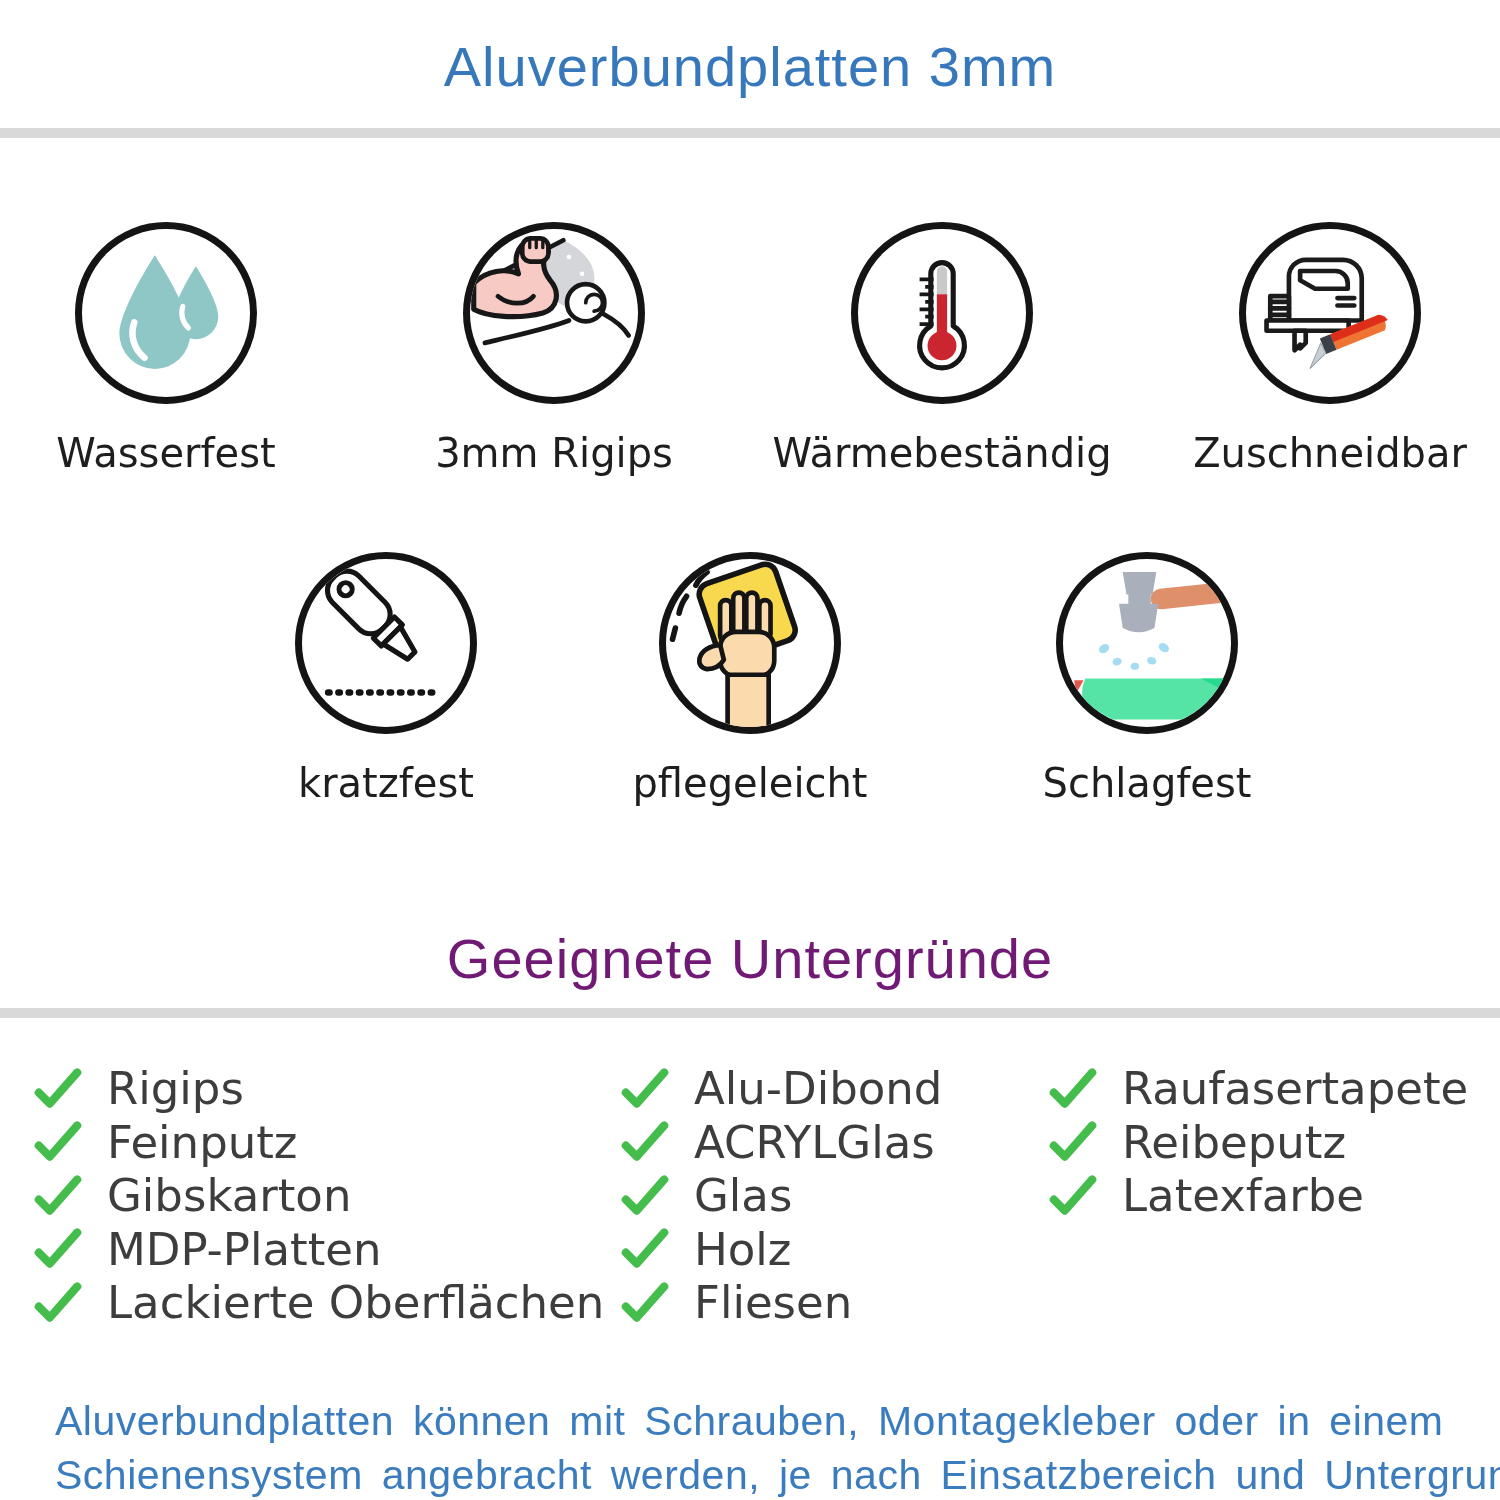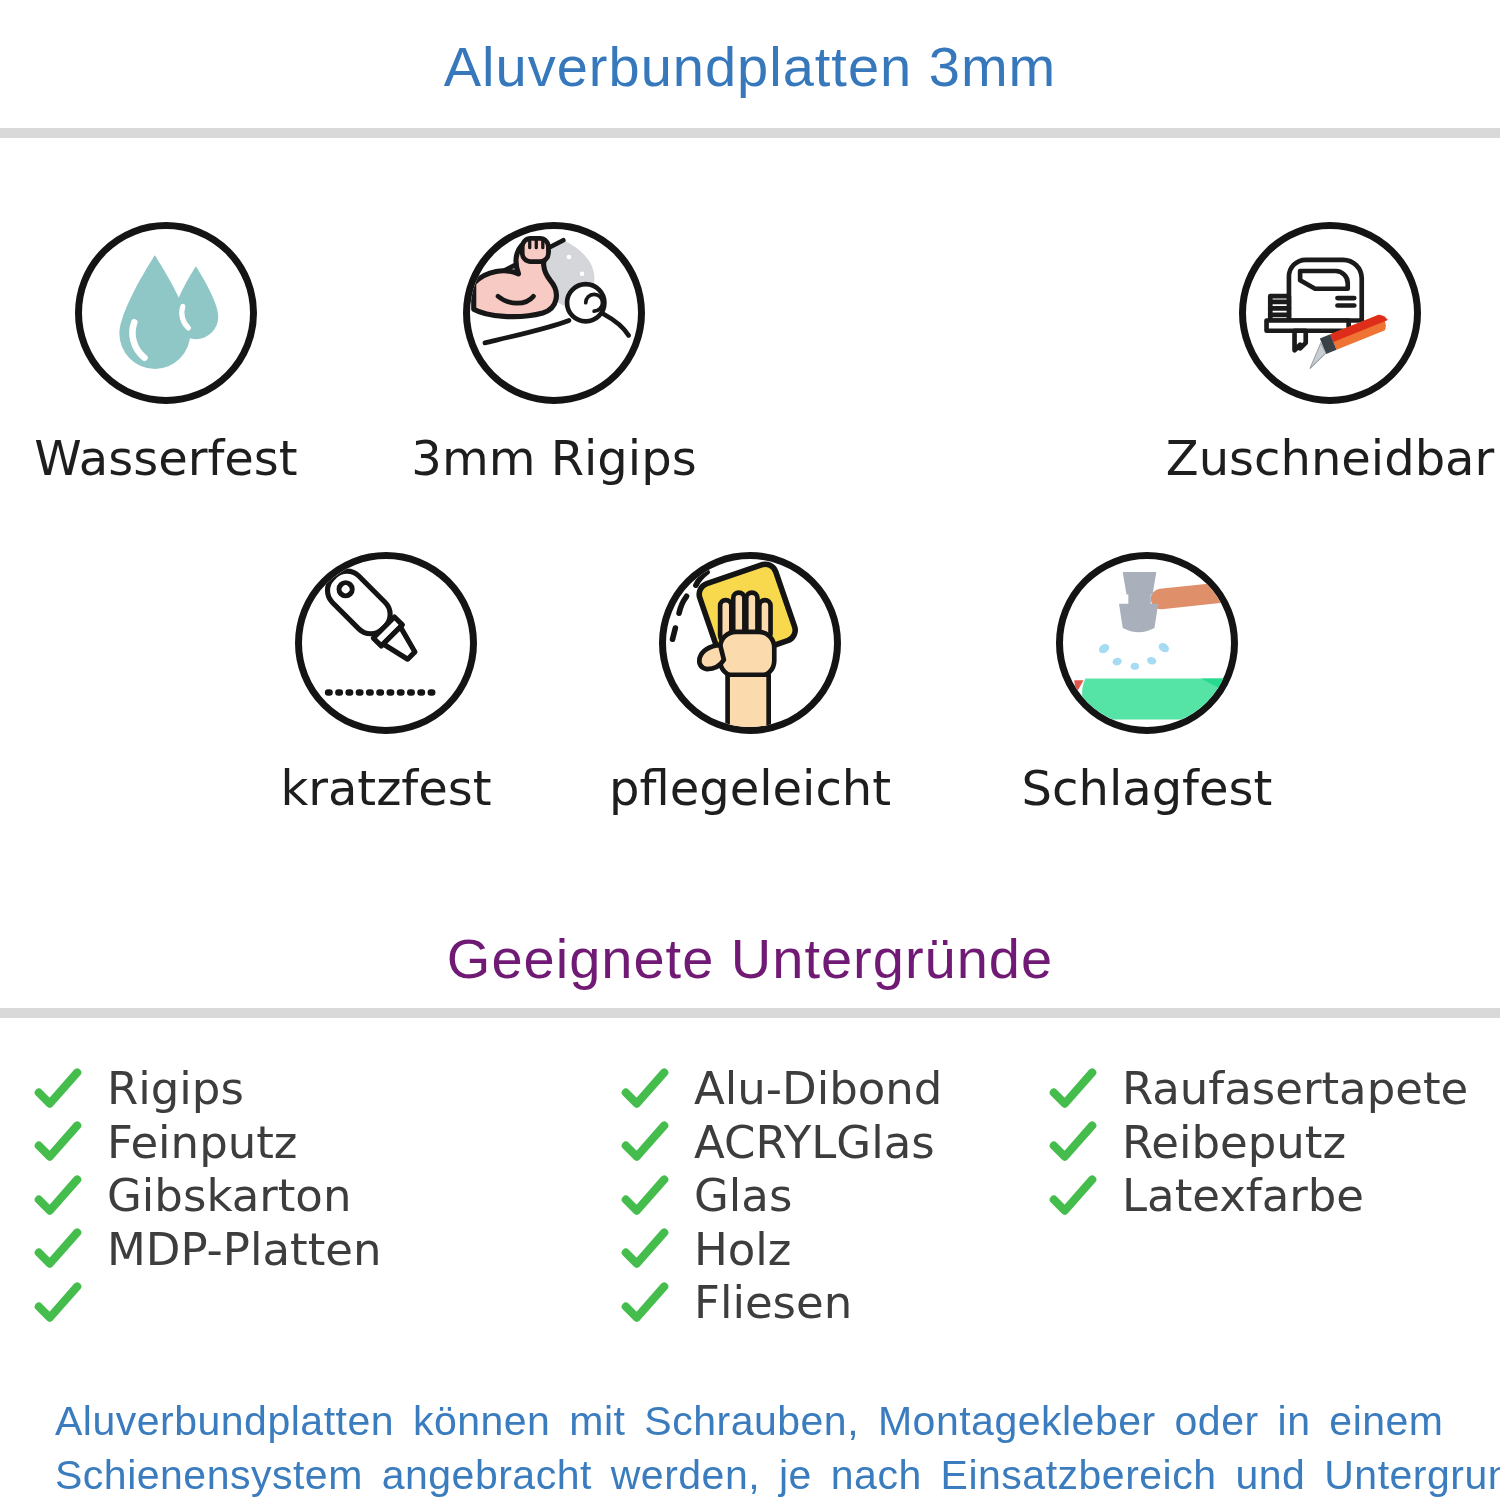--- a/index.html
+++ b/index.html
@@ -20,21 +20,21 @@
 
   
   .feature-item { position:absolute; width:340px; display:flex;
                   flex-direction:column; align-items:center; }
   .p1{left:-4px;  top:222px} .p2{left:384px; top:222px}
   .p3{left:772px; top:222px} .p4{left:1160px;top:222px}
   .p5{left:216px; top:552px} .p6{left:580px; top:552px} .p7{left:977px; top:552px}
   .circle { width:182px; height:182px; border:7px solid #141414; border-radius:50%;
             overflow:hidden; position:relative; background:#fff; flex:none; }
   .circle svg { position:absolute; inset:0; width:168px; height:168px; }
-  .feature-label { margin-top:26px; font-size:48px; color:#1e1e1e; text-align:center;
+  .feature-label { margin-top:26px; font-size:40px; color:#1e1e1e; text-align:center;
                    white-space:nowrap; }
 
   
   .substrates { position:absolute; top:1062px; left:0; width:1204px; height:280px; }
   .check-col { position:absolute; top:0; }
   .c1{left:33px} .c2{left:620px} .c3{left:1048px}
   .check-row { display:flex; align-items:center; height:53.5px; }
   .check-svg { width:50px; height:42px; margin-right:24px; flex:none; }
   .check-label { font-size:45px; color:#3d3d3d; white-space:nowrap; }
 
@@ -78,20 +78,40 @@
         <path d="M143,91 C156,98 165,106 170,114" stroke="#171717" stroke-width="5" fill="none" stroke-linecap="round"></path>
         <path d="M4,58 C18,44 38,42 52,48 C46,32 50,18 64,12 L84,24 C76,33 78,45 86,55 C97,68 94,85 78,90 C52,97 18,94 4,86 Z" fill="#f7cac4" stroke="#171717" stroke-width="5.5" stroke-linejoin="round"></path>
         <rect x="56" y="10" width="28" height="25" rx="9" fill="#f7cac4" stroke="#171717" stroke-width="5"></rect>
         <path d="M64,13 v7 M71,12 v8 M78,13 v7" stroke="#171717" stroke-width="3.5" fill="none" stroke-linecap="round"></path>
         <path d="M30,72 C42,82 60,82 68,72" stroke="#171717" stroke-width="5" fill="none" stroke-linecap="round"></path>
       </svg>
     </div>
     <div class="feature-label">3mm Rigips</div>
   </div>
 
+  <div class="feature-item p3">
+    <div class="circle">
+      <svg viewBox="0 0 180 180">
+        <path d="M78,48 a12,12 0 0 1 24,0 L102,104 a24,24 0 1 1 -24,0 Z" fill="#ffffff" stroke="#161616" stroke-width="5.5" stroke-linejoin="round"></path>
+        <rect x="84.5" y="40" width="11" height="38" rx="5.5" fill="#c9c9c9"></rect>
+        <rect x="84.5" y="70" width="11" height="58" fill="#cb2530"></rect>
+        <circle cx="90" cy="125" r="15.5" fill="#cb2530"></circle>
+        <g stroke="#161616" stroke-width="4">
+          <line x1="66" y1="54" x2="81" y2="54"></line>
+          <line x1="72" y1="62" x2="81" y2="62"></line>
+          <line x1="66" y1="70" x2="81" y2="70"></line>
+          <line x1="72" y1="78" x2="81" y2="78"></line>
+          <line x1="66" y1="86" x2="81" y2="86"></line>
+          <line x1="72" y1="94" x2="81" y2="94"></line>
+          <line x1="66" y1="102" x2="81" y2="102"></line>
+        </g>
+      </svg>
+    </div>
+    <div class="feature-label">Wärmebeständig</div>
+  </div>
 
   <div class="feature-item p4">
     <div class="circle">
       <svg viewBox="0 0 180 180">
         <g stroke="#1b1b1b" stroke-width="5" fill="#ffffff" stroke-linejoin="round" stroke-linecap="round">
           <path d="M46,98 L46,51 A18,18 0 0 1 64,33 L104,33 A20,20 0 0 1 124,53 L124,98 Z"></path>
           <path d="M58,45 L96,45 A13,13 0 0 1 109,58 L109,64 L74,64 L58,55 Z"></path>
           <rect x="26" y="72" width="20" height="26"></rect>
           <line x1="26" y1="78" x2="46" y2="78"></line>
           <line x1="26" y1="85" x2="46" y2="85"></line>
@@ -201,20 +221,21 @@
       <div class="check-row">
         <svg class="check-svg" viewBox="0 0 52 46">
             <path d="M5,27 L17,39 L47,5" stroke="#44bd4c" stroke-width="9" fill="none" stroke-linecap="round" stroke-linejoin="round"></path>
           </svg>
         <span class="check-label">MDP-Platten</span>
       </div>
       <div class="check-row">
         <svg class="check-svg" viewBox="0 0 52 46">
             <path d="M5,27 L17,39 L47,5" stroke="#44bd4c" stroke-width="9" fill="none" stroke-linecap="round" stroke-linejoin="round"></path>
           </svg>
+        <span class="check-label">Lackierte Oberflächen</span>
       </div>
     </div>
 
     <div class="check-col c2">
       <div class="check-row">
         <svg class="check-svg" viewBox="0 0 52 46">
             <path d="M5,27 L17,39 L47,5" stroke="#44bd4c" stroke-width="9" fill="none" stroke-linecap="round" stroke-linejoin="round"></path>
           </svg>
         <span class="check-label">Alu-Dibond</span>
       </div>

